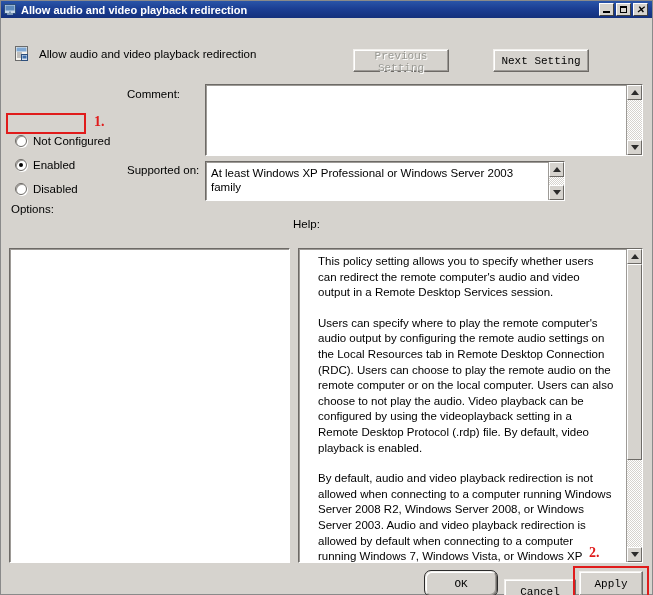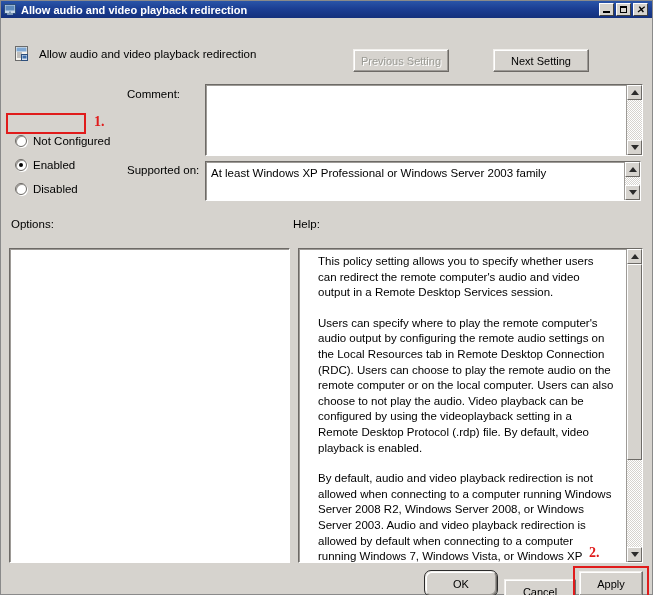--- a/index.html
+++ b/index.html
@@ -119,21 +119,21 @@
 
   
   .btn {
     background: #d6d3ce;
     border-top: 1px solid #f2f0ed;
     border-left: 1px solid #f2f0ed;
     border-right: 1px solid #6d6a66;
     border-bottom: 1px solid #6d6a66;
     box-shadow: inset -1px -1px 0 #9d9a96, inset 1px 1px 0 #ffffff;
     box-sizing: border-box;
-    font-family: Liberation Sans, sans-serif;
+    font-family: Liberation Mono, monospace;
     font-size: 11px;
     color: #000000;
     text-align: center;
     cursor: default;
     padding: 0;
   }
   .btn.disabled { color: #9a9a94; text-shadow: 1px 1px 0 #ffffff; }
   .btn.default {
     outline: 1px solid #2b2b2b;
     outline-offset: 0px;
@@ -198,37 +198,37 @@
 
   
   .fld-label {
     position: absolute;
     font-size: 11.5px;
     color: #000;
     white-space: nowrap;
   }
   .lbl-comment { left: 126px; top: 70px; }
   .lbl-supported { left: 126px; top: 146px; }
-  .lbl-options { left: 10px; top: 200px; }
+  .lbl-options { left: 10px; top: 185px; }
   .lbl-help { left: 292px; top: 200px; }
 
   
   .sunken {
     position: absolute;
     background: #ffffff;
     border-top: 1px solid #6d6a66;
     border-left: 1px solid #6d6a66;
     border-right: 1px solid #ffffff;
     border-bottom: 1px solid #ffffff;
     box-shadow: inset 1px 1px 0 #9d9a96;
     box-sizing: border-box;
     overflow: hidden;
   }
   .comment-box { left: 204px; top: 66px; width: 438px; height: 72px; }
-  .supported-box { left: 204px; top: 143px; width: 436px; height: 40px; padding-left: 12px; }
+  .supported-box { left: 204px; top: 143px; width: 360px; height: 40px; padding-left: 12px; }
   .options-box { left: 8px; top: 230px; width: 281px; height: 315px; }
   .help-box { left: 297px; top: 230px; width: 345px; height: 315px; }
 
   .box-text {
     position: absolute;
     left: 5px; top: 4px;
     right: 20px;
     font-size: 11.5px;
     color: #000;
     line-height: 14px;

